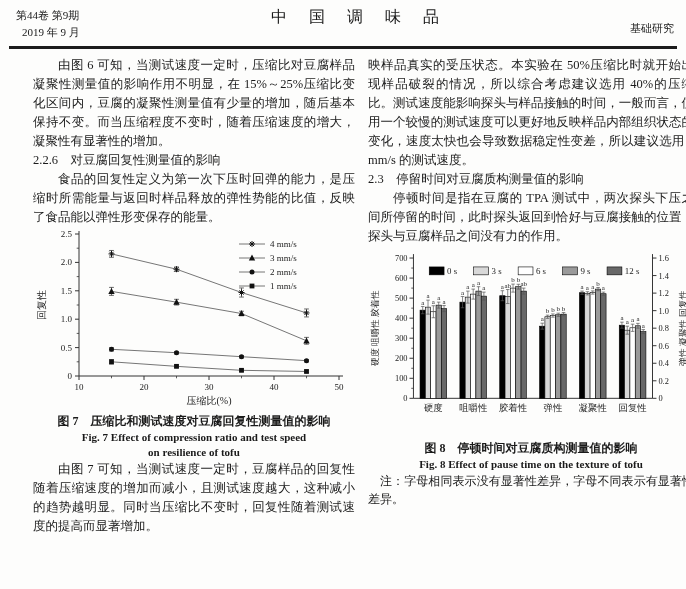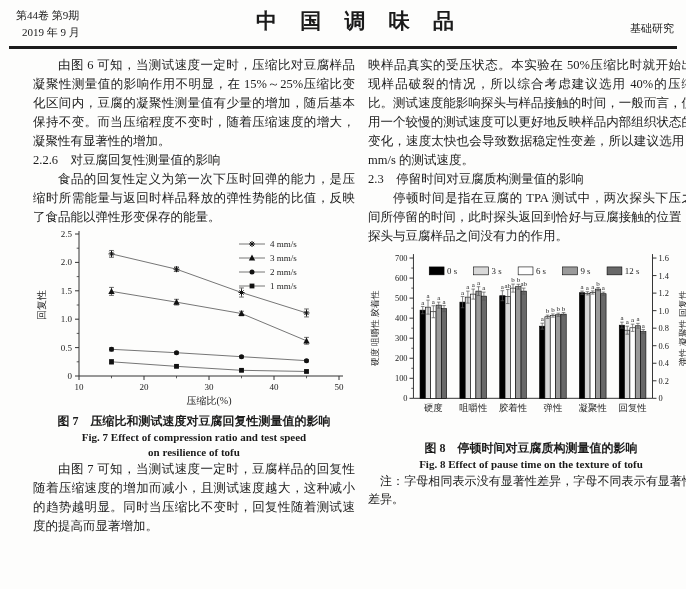--- a/index.html
+++ b/index.html
@@ -5,21 +5,21 @@
   html,body{margin:0;padding:0;}
   body{
     width:686px;height:589px;overflow:hidden;background:#fdfdfc;color:#1a1a1a;
     font-family:"Liberation Serif","DejaVu Serif",serif;
     position:relative;
   }
   .header{display:flex;justify-content:space-between;align-items:flex-start;padding:7px 12px 2px 16px;}
   .h-left{font-size:11px;line-height:1.55;white-space:nowrap;}
   .h-left .l2{padding-left:6px;}
   .h-center{text-align:center;flex:1;}
-  .journal-cn{font-size:21px;font-weight:bold;letter-spacing:9px;padding-left:9px;}
+  .journal-cn{font-size:16px;font-weight:normal;letter-spacing:9px;padding-left:9px;}
   .journal-en{font-size:13px;font-weight:bold;margin-top:1px;}
   .h-right{font-size:11px;padding-top:14px;white-space:nowrap;text-align:right;}
   .rule{border-top:3px solid #1c1c1c;margin:3px 9px 5px 9px;}
   .columns{display:flex;gap:13px;padding:2px 9px 0 9px;margin-left:24px;}
   .col{width:326px;font-size:12.5px;line-height:19px;text-align:justify;}
   p.para{margin:0;text-indent:2em;}
   p.para.noindent{text-indent:0;}
   p.sec{margin:0;text-indent:0;}
   figure{margin:1px 0 0 0;text-align:center;}
   .cap-cn{font-size:12px;font-weight:bold;line-height:17px;margin-top:1px;}

